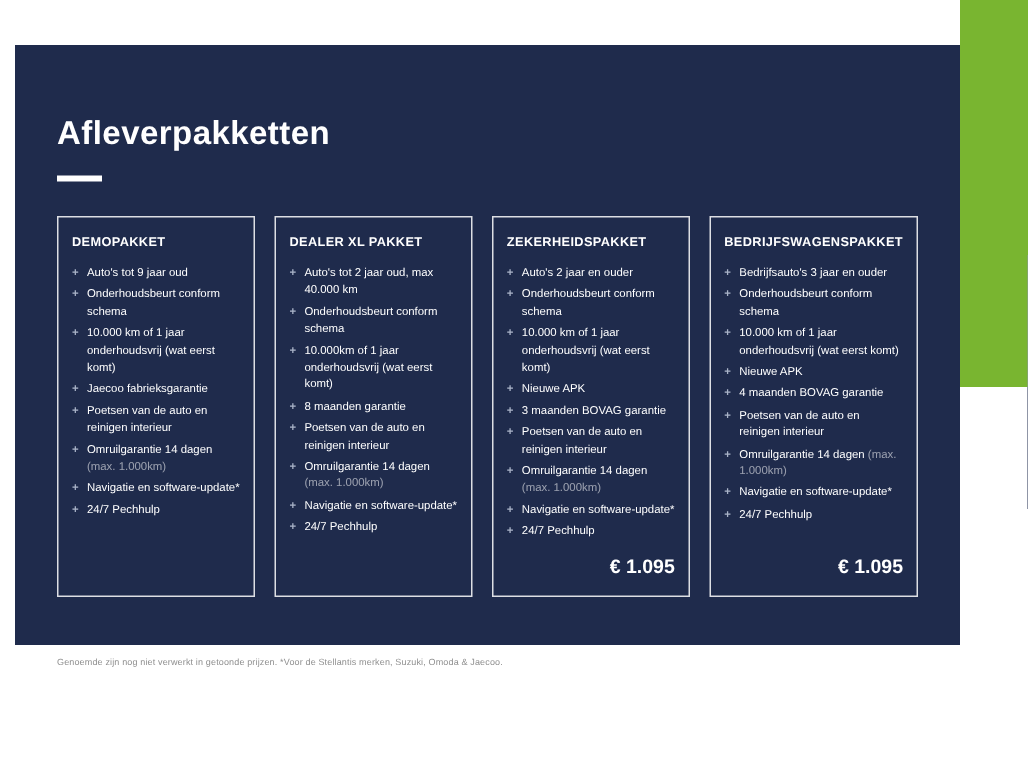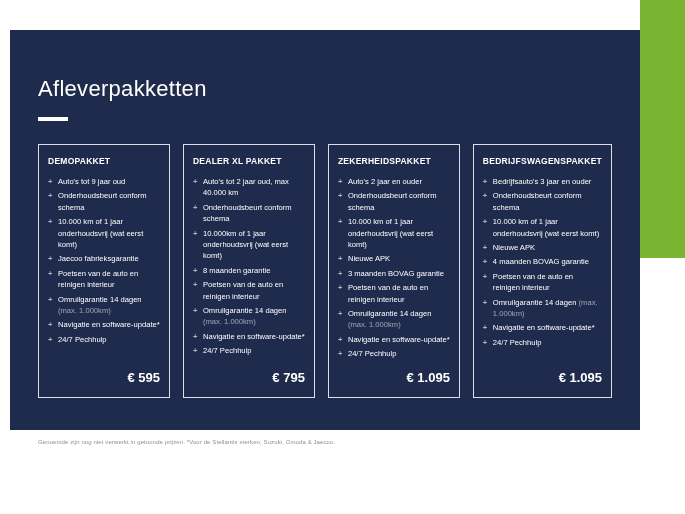--- a/index.html
+++ b/index.html
@@ -26,21 +26,21 @@
   .panel{
     position:absolute;
     left:10px;top:30px;
     width:630px;height:400px;
     background:var(--navy);
     padding:46px 28px 0 28px;
   }
   .page-title{
     color:var(--white);
     font-size:22px;
-    font-weight:normal;
+    font-weight:bold;
     letter-spacing:0.3px;
   }
   .title-underline{
     width:30px;height:4px;
     background:var(--white);
     margin-top:15px;
   }
   .cards{
     display:flex;
     gap:13px;
@@ -142,21 +142,20 @@
   <li class="feature">
     <span class="plus">+</span>
     <span class="feature-body"><span class="feature-text">Navigatie en software-update*</span></span>
   </li>
 
   <li class="feature">
     <span class="plus">+</span>
     <span class="feature-body"><span class="feature-text">24/7 Pechhulp</span></span>
   </li>
 </ul>
-    <div class="price">€ 595</div>
   </div>
 
   <div class="card">
     <div class="card-title">DEALER XL PAKKET</div>
     <ul class="features">
   <li class="feature">
     <span class="plus">+</span>
     <span class="feature-body"><span class="feature-text">Auto's tot 2 jaar oud, max 40.000 km</span></span>
   </li>
 
@@ -188,21 +187,20 @@
   <li class="feature">
     <span class="plus">+</span>
     <span class="feature-body"><span class="feature-text">Navigatie en software-update*</span></span>
   </li>
 
   <li class="feature">
     <span class="plus">+</span>
     <span class="feature-body"><span class="feature-text">24/7 Pechhulp</span></span>
   </li>
 </ul>
-    <div class="price">€ 795</div>
   </div>
 
   <div class="card">
     <div class="card-title">ZEKERHEIDSPAKKET</div>
     <ul class="features">
   <li class="feature">
     <span class="plus">+</span>
     <span class="feature-body"><span class="feature-text">Auto's 2 jaar en ouder</span></span>
   </li>
 

